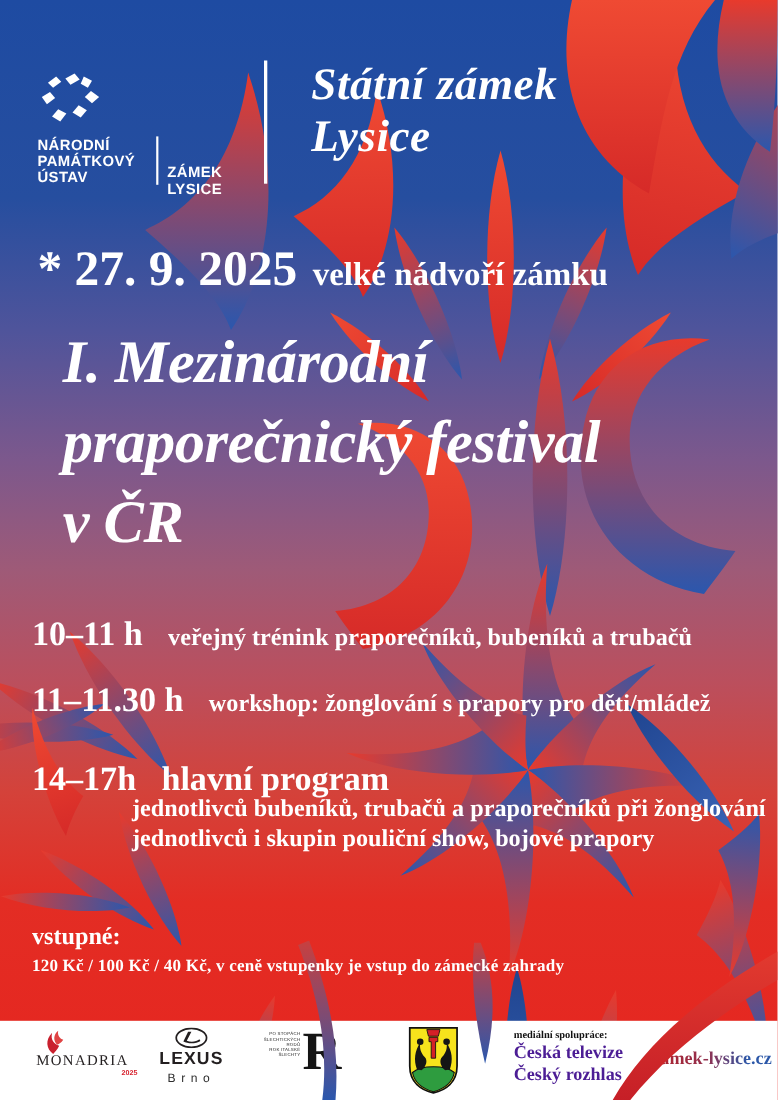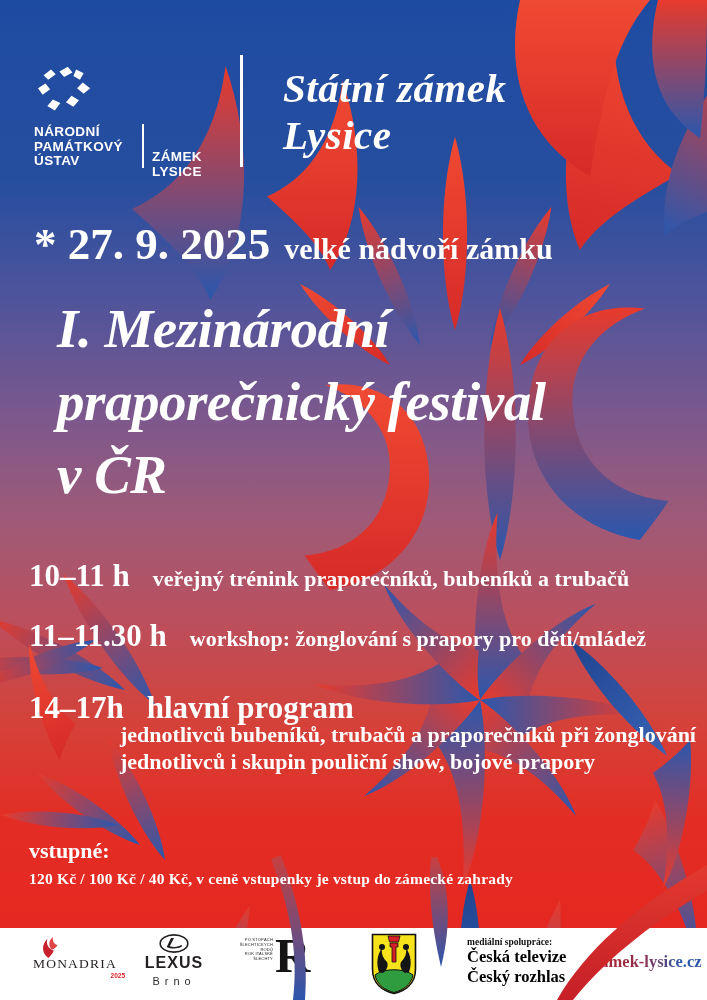--- a/index.html
+++ b/index.html
@@ -12,21 +12,21 @@
   .txt{position:absolute;z-index:5;}
   
   .npu-icon{position:absolute;left:34px;top:64px;z-index:5;}
   .org-lines{left:34px;top:125px;font-family:"Liberation Sans",sans-serif;
     font-weight:bold;font-size:13.5px;line-height:14.5px;letter-spacing:.4px;}
   .vline-sm{position:absolute;left:142px;top:124px;width:2px;height:44px;background:#fff;z-index:5;}
   .site-lines{left:152px;top:150px;font-family:"Liberation Sans",sans-serif;
     font-weight:bold;font-size:13.5px;line-height:14.5px;letter-spacing:.4px;}
   .vline-lg{position:absolute;left:240px;top:55px;width:3px;height:112px;background:#fff;z-index:5;}
   .castle-title{left:283px;top:53px;font-style:italic;font-weight:bold;
-    font-size:41px;line-height:47px;letter-spacing:.5px;margin-top:12px;}
+    font-size:41px;line-height:47px;letter-spacing:.5px;}
   
   .date-row{left:34px;top:218px;display:flex;align-items:baseline;gap:14px;white-space:nowrap;}
   .date-big{font-weight:bold;font-size:45px;}
   .venue{font-weight:bold;font-size:30px;}
   
   .main-title{left:57px;top:292px;font-style:italic;font-weight:bold;
     font-size:55px;line-height:73px;letter-spacing:-.5px;}
   
   .prog-row{position:absolute;z-index:5;display:flex;align-items:baseline;gap:23px;white-space:nowrap;text-align:right;}
   .prog-time{font-weight:bold;font-size:31px;}
@@ -50,21 +50,21 @@
     font-size:16px;letter-spacing:1px;margin-top:1px;}
   .lexus-city{font-family:"Liberation Sans",sans-serif;font-size:11px;
     letter-spacing:5px;margin-top:3px;color:#2d2d2d;}
   .rok{left:227px;top:7px;display:flex;align-items:flex-start;}
   .rok-small{width:46px;text-align:right;font-family:"Liberation Sans",sans-serif;
     font-size:4px;line-height:4.8px;letter-spacing:.2px;color:#1a1a1a;margin-top:3px;}
   .rok-letter{font-weight:bold;font-size:49px;line-height:42px;color:#141414;margin-left:2px;}
   .coat{left:371px;top:5px;}
   .media{left:467px;top:9px;}
   .media-label{font-weight:bold;font-size:9.5px;color:#111;}
-  .media-partner{font-weight:bold;font-size:16.5px;line-height:20px;color:#000000;}
+  .media-partner{font-weight:bold;font-size:16.5px;line-height:20px;color:#4c1d95;}
   .website{left:593px;top:24px;font-weight:bold;font-size:16.5px;
     background:linear-gradient(90deg,#b0222b 0%,#93304e 45%,#2b57a8 80%);
     -webkit-background-clip:text;background-clip:text;color:transparent;}
   .swoosh{position:absolute;left:0;top:855px;z-index:4;pointer-events:none;}
 </style>
 </head>
 <body>
 
 <div id="poster">
 

